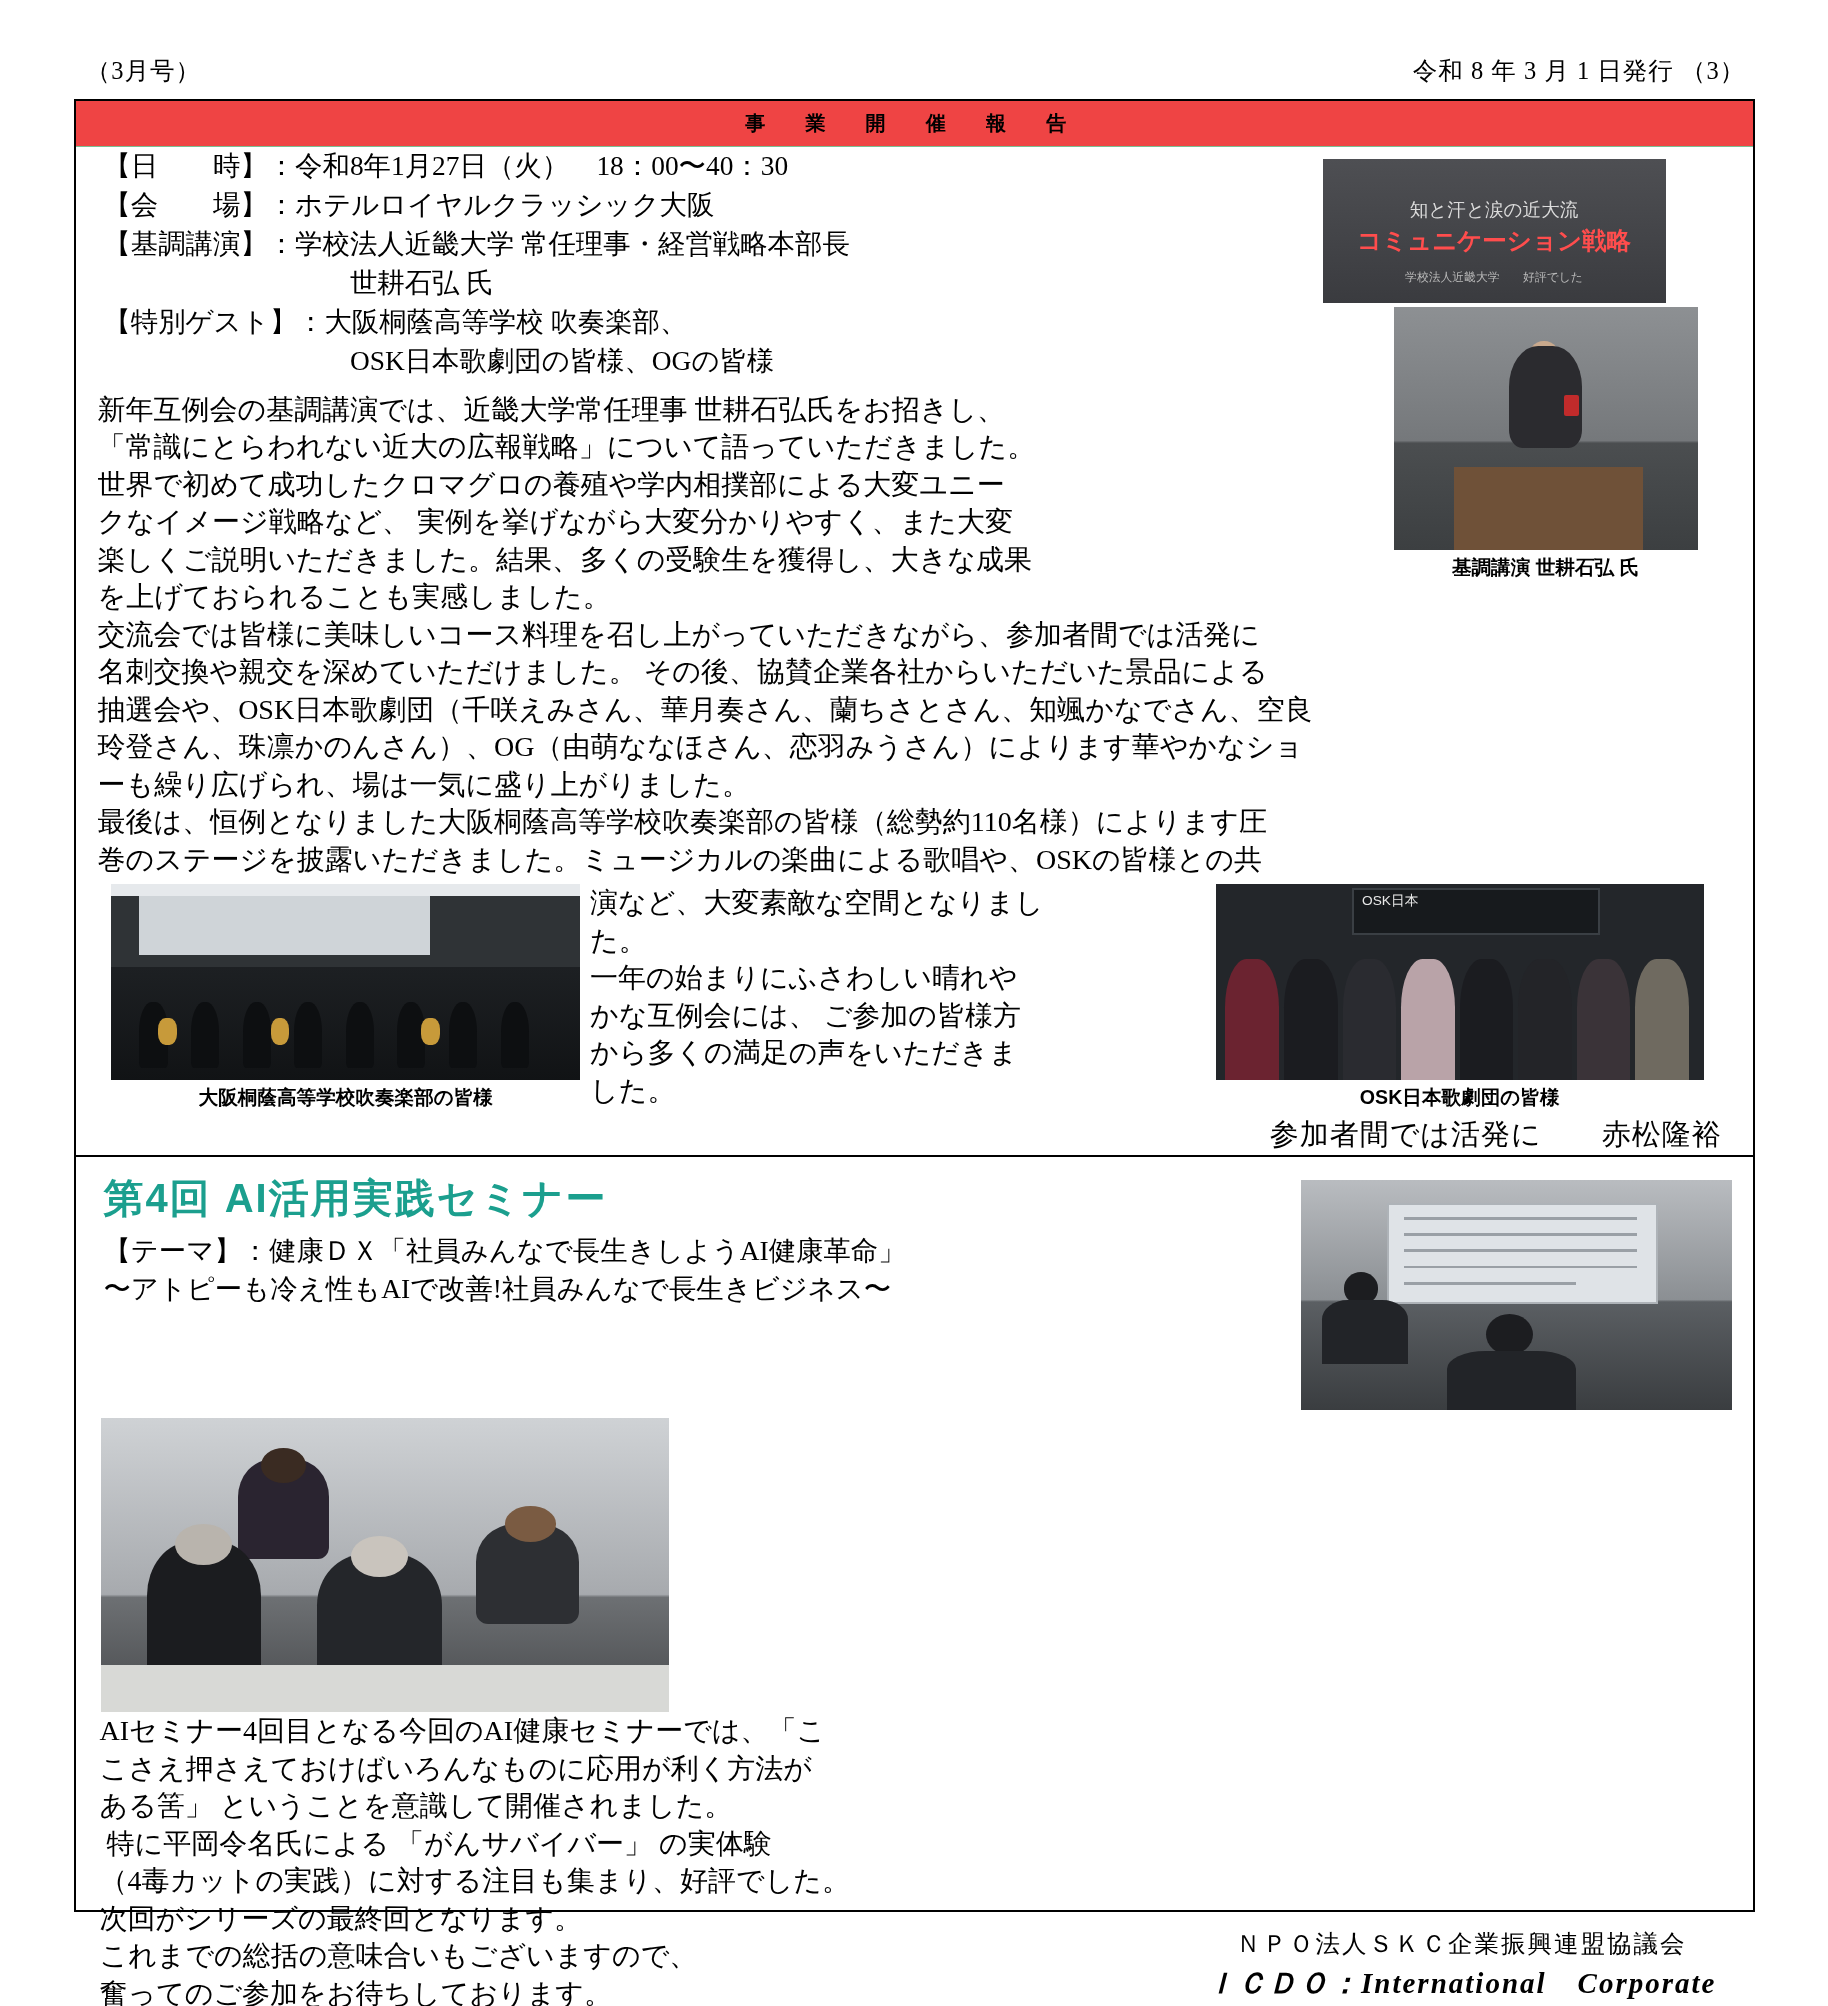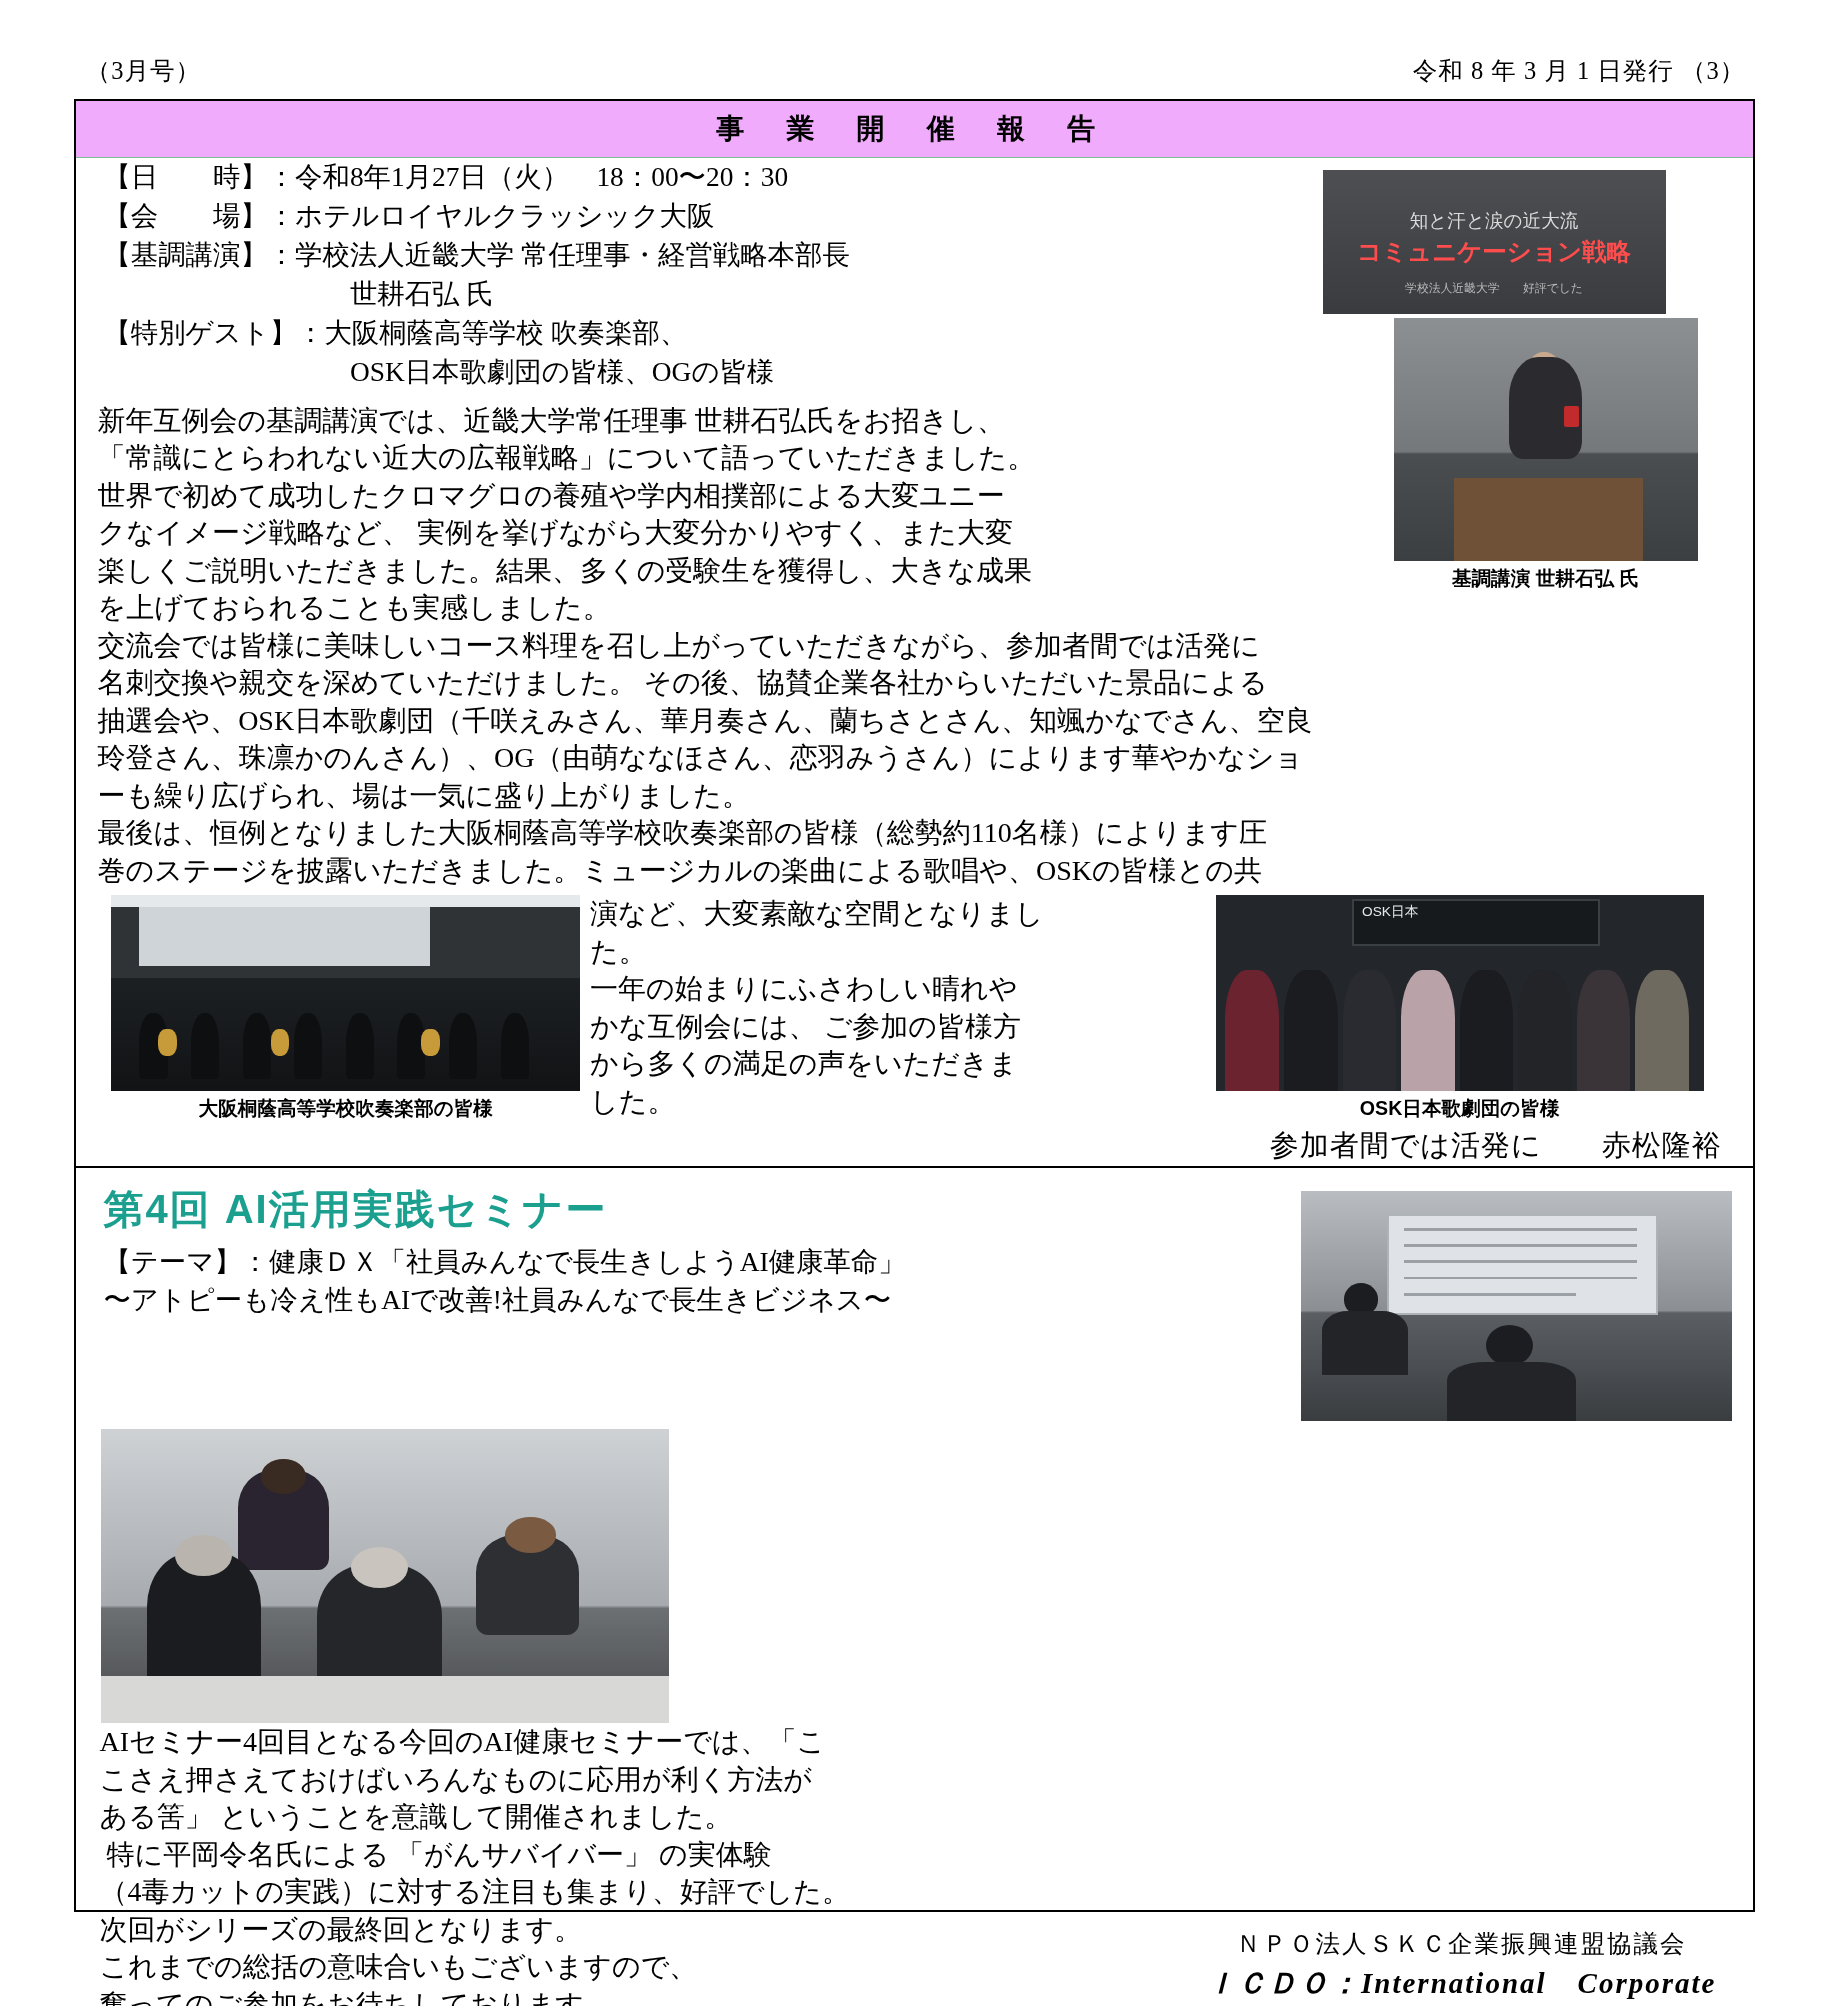--- a/index.html
+++ b/index.html
@@ -38,24 +38,24 @@
   
   .frame {
     border: 2px solid #000;
     box-sizing: border-box;
     width: 100%;
     height: 1813px;
     position: relative;
     background: #fff;
   }
   .banner {
-    background: #f0abfc;
+    background: #ef4444;
     border-bottom: 1px solid #7bbf93;
     text-align: center;
-    font-size: 28px;
+    font-size: 20px;
     font-weight: bold;
     letter-spacing: 17.6px;
     padding: 8.8px 0 9.8px 0;
     color: #000;
   }
   .section {
     position: relative;
     padding: 0 13.7px;
   }
   .divider {
@@ -286,21 +286,21 @@
         <div class="photo podium" style="width:304px; height:243px; margin-left:118px; margin-top:3.9px;">
           <div class="wall"></div>
           <div class="head"></div>
           <div class="person"></div>
           <div class="ribbon"></div>
           <div class="desk"></div>
         </div>
         <div class="photo-caption" style="margin-left:118px; width:304px;">基調講演 世耕石弘 氏</div>
       </div>
 
-      <div class="info">【日　　時】：令和8年1月27日（火）　18：00〜20：30
+      <div class="info">【日　　時】：令和8年1月27日（火）　18：00〜40：30
 【会　　場】：ホテルロイヤルクラッシック大阪
 【基調講演】：学校法人近畿大学 常任理事・経営戦略本部長
 　　　　　　　　　世耕石弘 氏
 【特別ゲスト】：大阪桐蔭高等学校 吹奏楽部、
 　　　　　　　　　OSK日本歌劇団の皆様、OGの皆様</div>
 
       <div class="body-text" style="width:1274px;">新年互例会の基調講演では、近畿大学常任理事 世耕石弘氏をお招きし、
 「常識にとらわれない近大の広報戦略」について語っていただきました。
 世界で初めて成功したクロマグロの養殖や学内相撲部による大変ユニー
 クなイメージ戦略など、 実例を挙げながら大変分かりやすく、また大変

